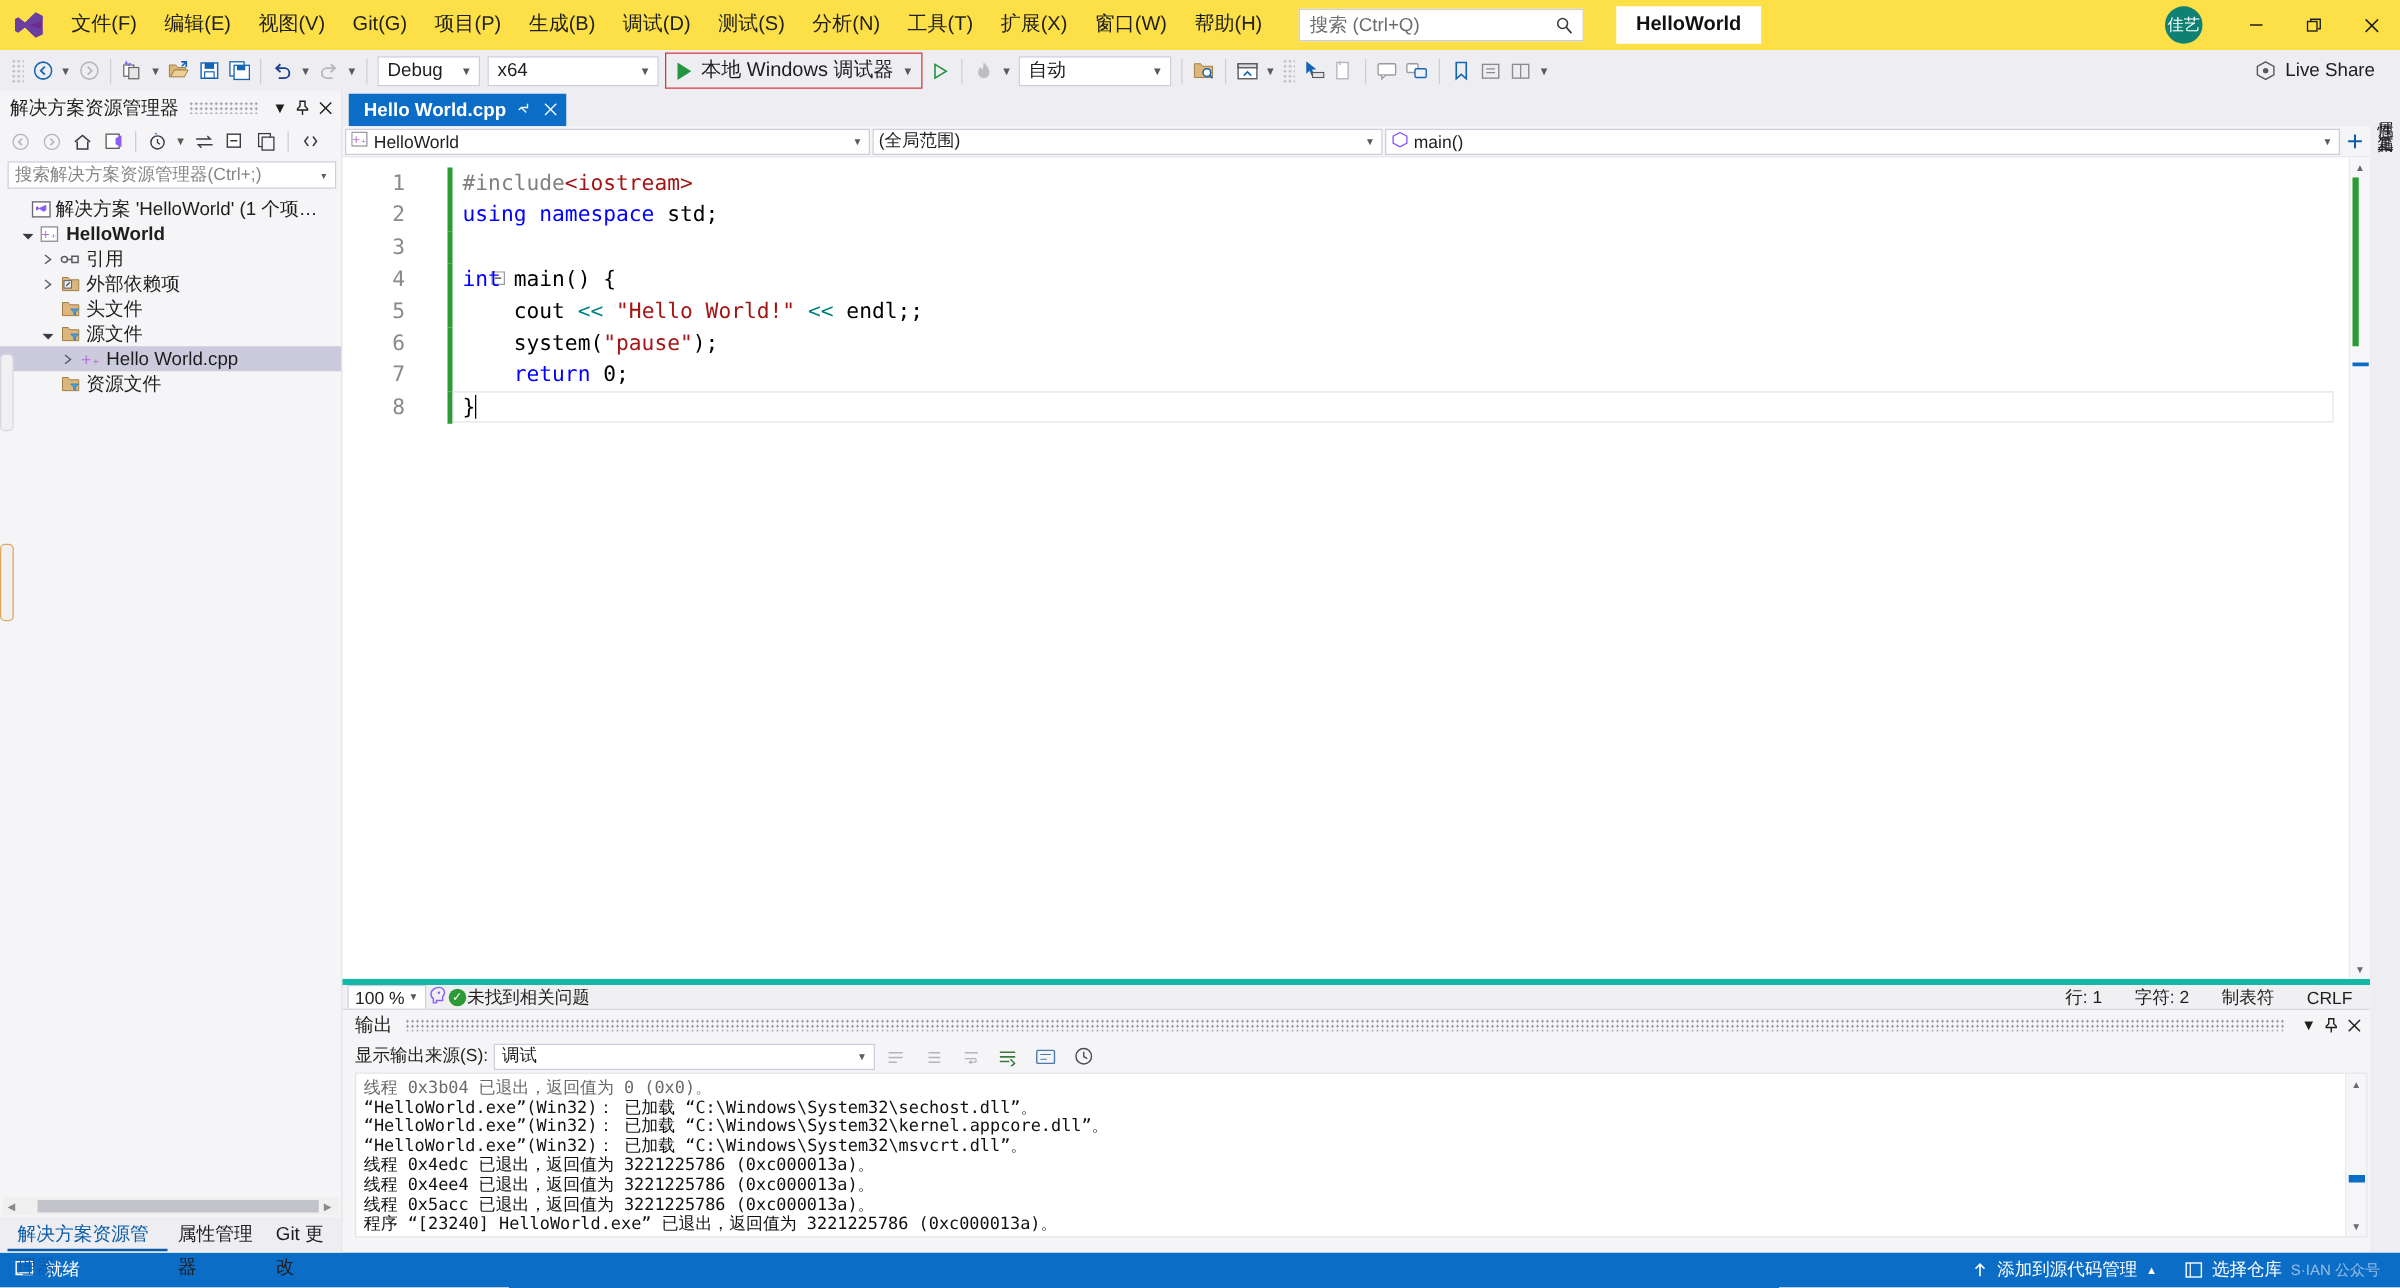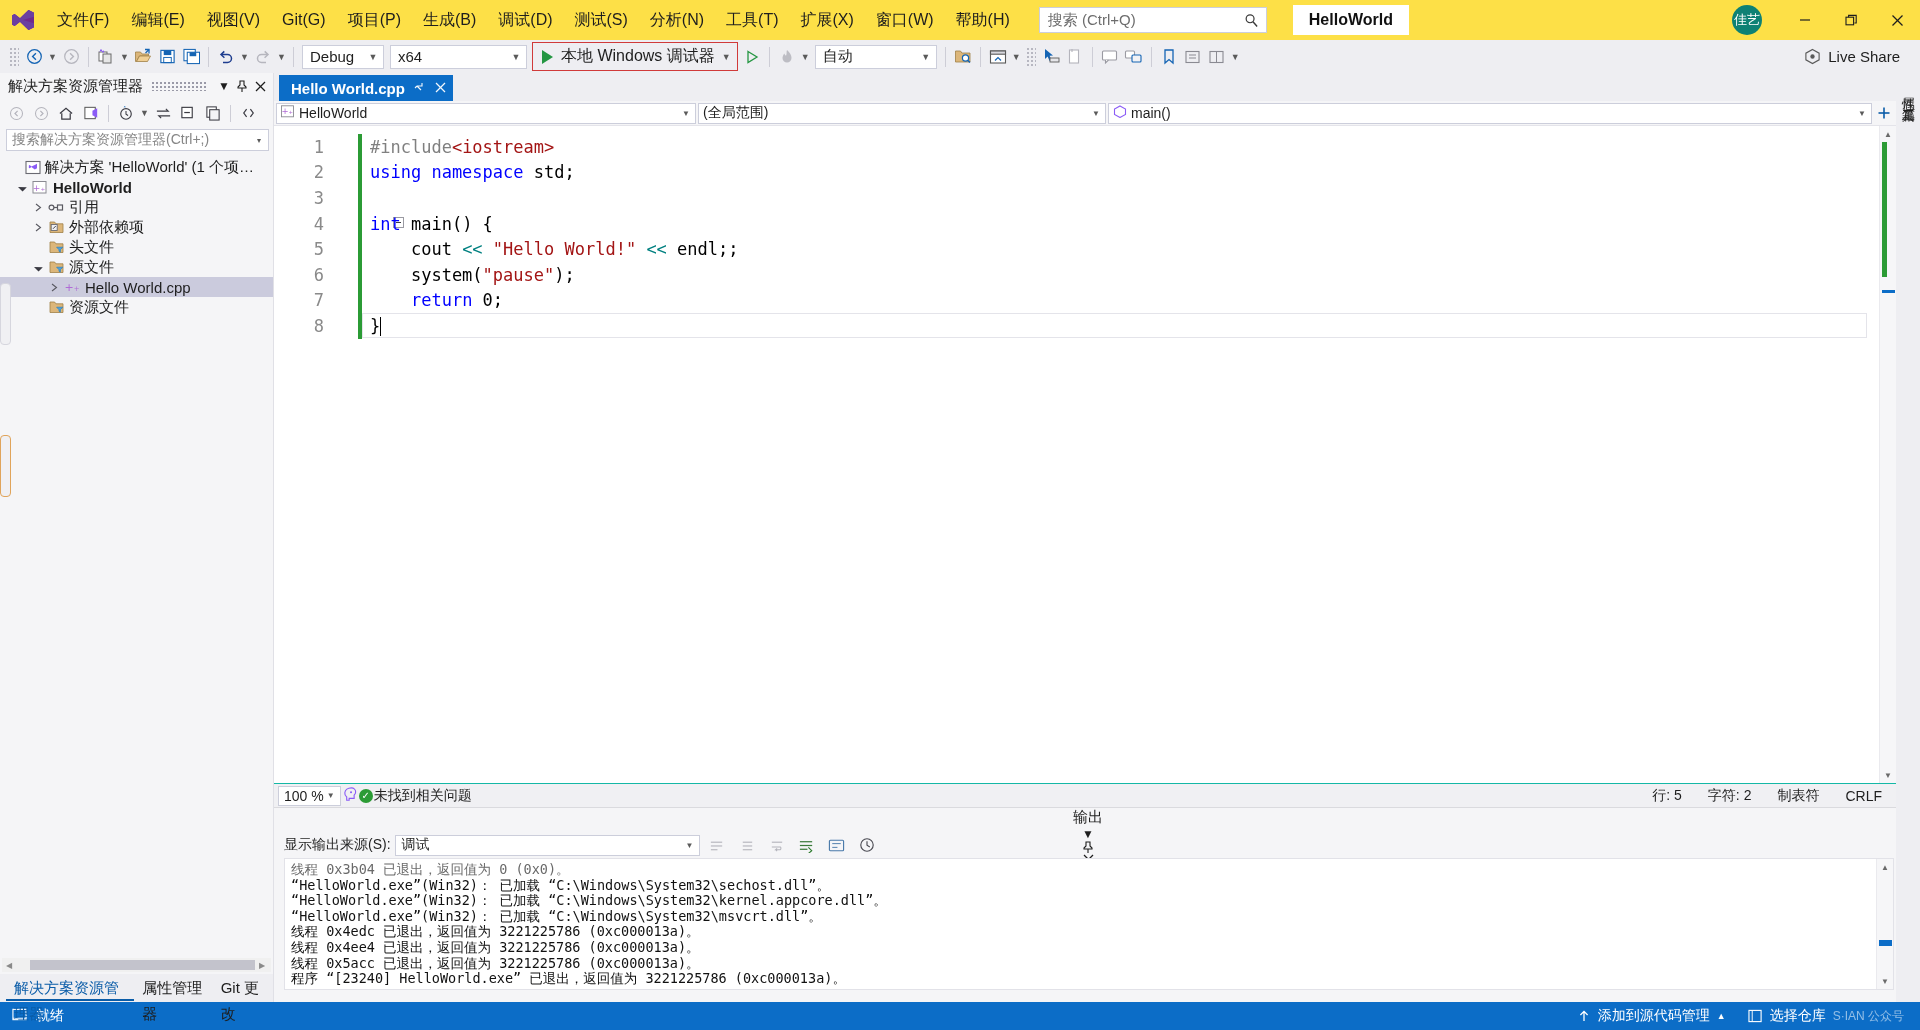--- a/index.html
+++ b/index.html
@@ -135,30 +135,30 @@
   .cur-line-box { position: absolute; left: 88px; right: 12px; height: 25px; border: 1px solid #e4e4ea; }
 
   .vscroll { width: 17px; background: #f6f6f8; position: relative; border-left: 1px solid #eaeaee;}
   .vscroll .up, .vscroll .dn { height: 16px; display:flex;align-items:center;justify-content:center;color:#6a6a6a;font-size:8px;}
   .vscroll .track { position:absolute; top:16px; bottom:16px; left:0; right:0; }
   .vs-mark-green { position:absolute; left:2px; width:13px; height:3px; background:#2b9b35; }
   .vs-mark-blue { position:absolute; left:2px; width:13px; height:3px; background:#0c6dc7; }
 
   .editorstatus {
     height: 24px; display: flex; align-items: center; background: #f0f0f3; font-size: 14px;
-    border-top: 1px solid #14b8a6; padding-left: 4px; gap: 1px;
+    border-top: 5px solid #14b8a6; padding-left: 4px; gap: 1px;
   }
   .zoomcombo { height: 20px; background: #fff; border: 1px solid #cccedb; display: flex; align-items: center; padding: 0 2px 0 5px; font-size: 14px; min-width: 62px; }
   .zoomcombo .arr { width: 14px; text-align:center; font-size:8px; color:#5a5a5a; }
   .ok-dot { width: 14px; height: 14px; border-radius: 50%; background: #2b9b35; display:flex;align-items:center;justify-content:center;color:#fff;font-size:10px; }
   .es-right { margin-left: auto; display: flex; align-items: center; gap: 26px; padding-right: 14px; }
 
   
   .outputpanel { height: 195px; flex: 0 0 195px; display: flex; flex-direction: column; background: #f5f5f7; border-top: 1px solid #dadade; }
-  .out-head { height: 24px; display: flex; align-items: center; padding: 0 4px 0 10px; font-size: 15px; flex-direction: column; }
+  .out-head { height: 24px; display: flex; align-items: center; padding: 0 4px 0 10px; font-size: 15px; }
   .out-head .dots { flex: 1; height: 10px; margin: 0 10px;
     background-image: radial-gradient(#9a9aa8 0.8px, transparent 0.9px); background-size: 4px 4px; }
   .out-toolbar { height: 26px; display: flex; align-items: center; padding-left: 10px; gap: 4px; font-size: 14px; }
   .out-combo { height: 21px; background: #fff; border: 1px solid #cccedb; display:flex; align-items:center; padding: 0 2px 0 6px; width: 305px; font-size: 14px; }
   .out-combo .txt { flex: 1; }
   .out-combo .arr { width: 14px; text-align:center; font-size:8px; color:#5a5a5a; }
   .ot-btn { width: 26px; height: 22px; display:flex;align-items:center;justify-content:center; }
   .out-body { flex: 1; background: #fff; display: flex; min-height: 0; position: relative; overflow: hidden; border: 1px solid #e2e2e8; margin: 0 2px 12px 10px;}
   .out-text { flex: 1; padding: 2px 0 0 6px; font-family: "DejaVu Sans Mono", monospace; font-size: 13.5px; color: #111; overflow: hidden; }
   .oline { height: 15.6px; white-space: pre; }
@@ -782,21 +782,21 @@
         </div>
         <span>
           <svg width="16" height="16" viewBox="0 0 17 17">
               <path d="M10 2c2.6 0 4.5 2 4.5 4.4 0 1.6-.8 2.6-1.6 3.4v3.4H7.6v2H5V11.6C3.6 10.6 2.8 9 3 7.2 3.3 4.2 6.2 2 10 2z" fill="none" stroke="#8b5cf6" stroke-width="1.2"></path>
               <circle cx="9.6" cy="6.6" r="1.1" fill="#8b5cf6"></circle>
             </svg>
         </span>
         <span class="ok-dot">✓</span>
         <span>未找到相关问题</span>
         <div class="es-right">
-          <span>行: 5</span>
+          <span>行: 1</span>
           <span>字符: 2</span>
           <span>制表符</span>
           <span>CRLF</span>
         </div>
       </div>
 
       <div class="outputpanel">
         <div class="out-head">
           <span>输出</span>
           <span class="dots"></span>

